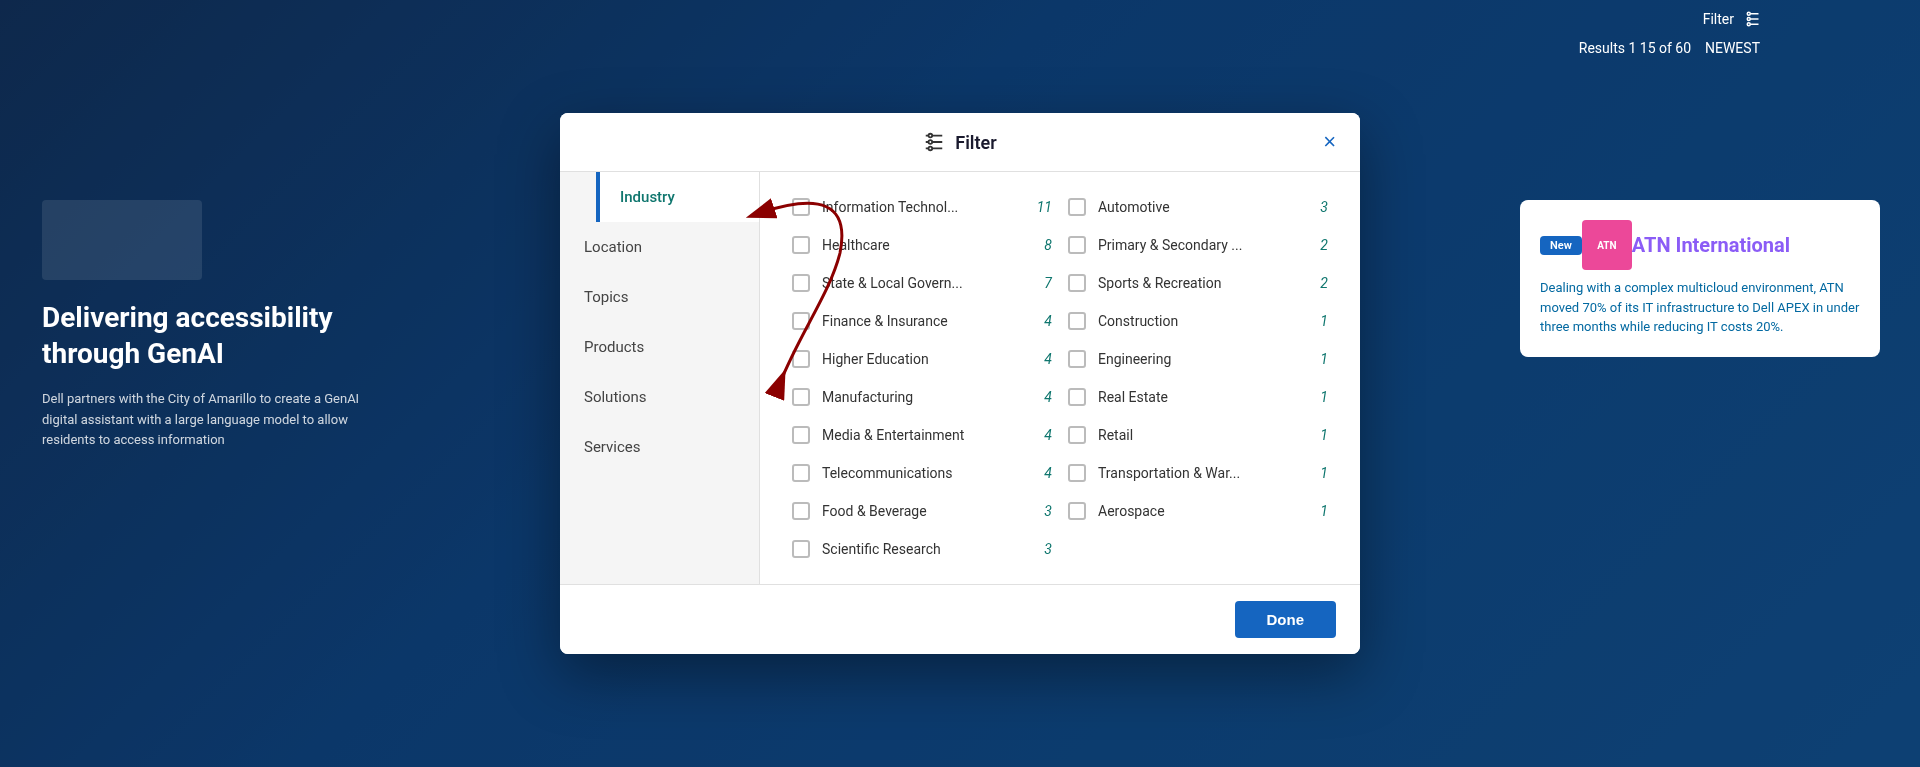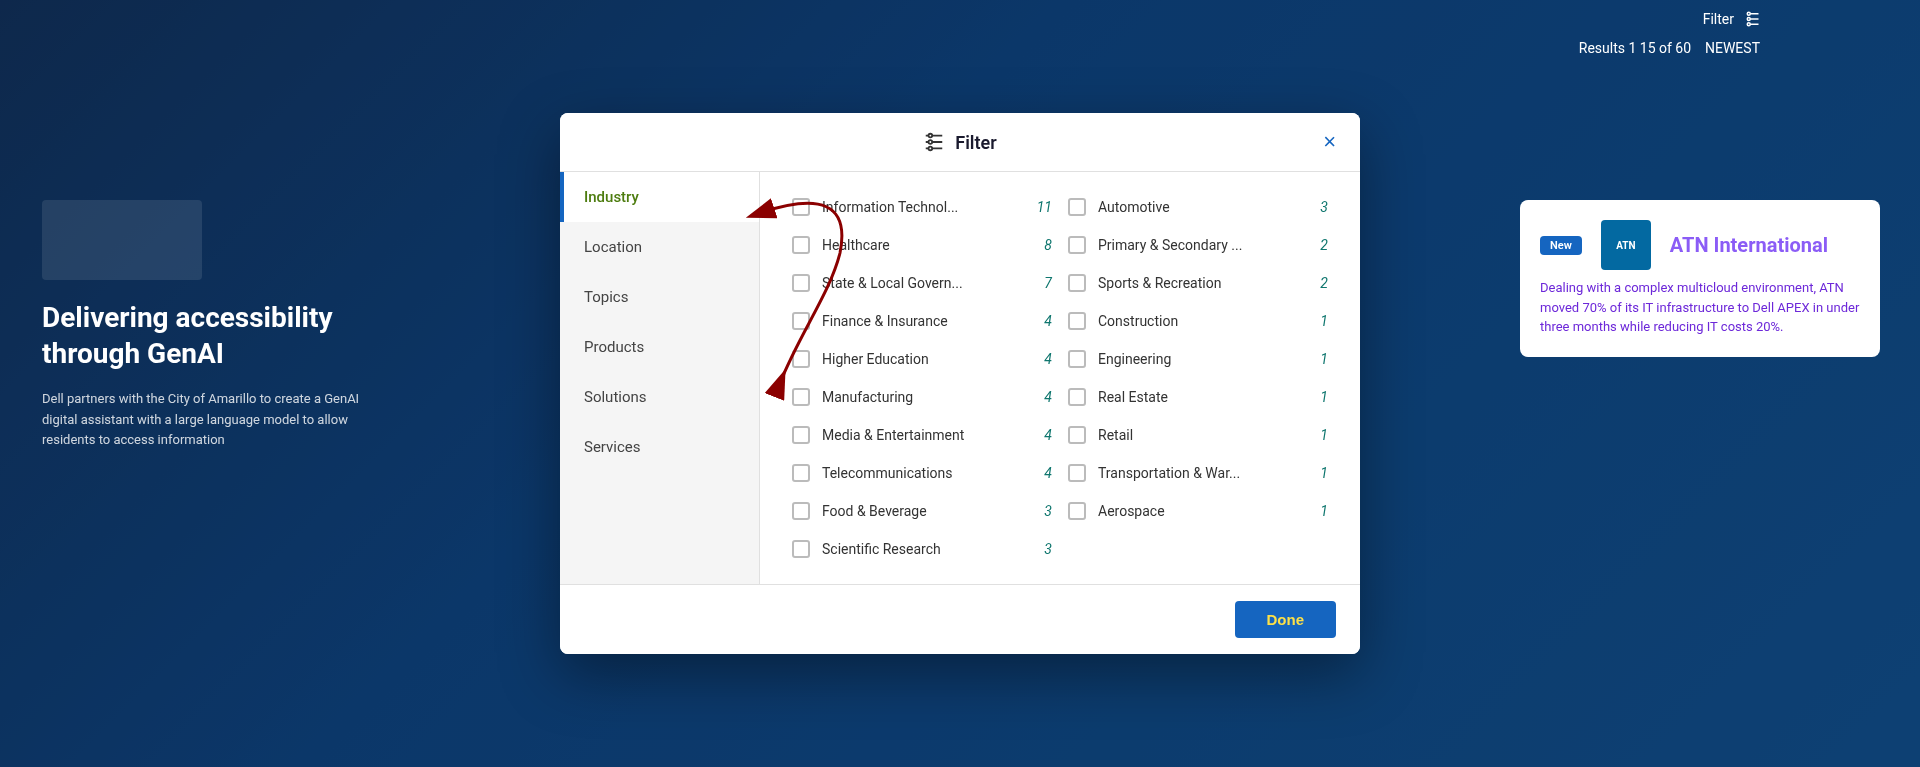--- a/index.html
+++ b/index.html
@@ -172,22 +172,23 @@
       font-size: 15px;
       color: #444;
       cursor: pointer;
       border-left: 4px solid transparent;
       transition: background 0.15s;
     }
 
     .sidebar-item.active {
       background: white;
       border-left-color: #1565c0;
-      color: #4d7c0f;
+      color: #0f766e;
       font-weight: 500;
+      margin-left: 36px;
     }
 
     
     .modal-content {
       flex: 1;
       padding: 16px 24px;
       overflow-y: auto;
       background: white;
     }
 
@@ -239,21 +240,21 @@
     .modal-footer {
       padding: 16px 24px;
       background: white;
       border-top: 1px solid #e0e0e0;
       display: flex;
       justify-content: flex-end;
     }
 
     .btn-done {
       background: #1565c0;
-      color: #fde047;
+      color: #ffffff;
       border: none;
       border-radius: 4px;
       padding: 10px 32px;
       font-size: 15px;
       font-weight: 600;
       cursor: pointer;
     }
   </style>
 </head>
 <body>
@@ -281,26 +282,26 @@
   </svg>
 </div>
 
 <div class="results-info">
   <span>Results 1 15 of 60</span>
   &nbsp;&nbsp;
   <span>NEWEST</span>
 </div>
 
 <div style="position:absolute;right:40px;top:200px;background:white;border-radius:8px;padding:20px;width:360px;">
-  <div style="display:flex;align-items:center;gap:19px;margin-bottom:8px;">
+  <div style="display:flex;align-items:center;gap:0;margin-bottom:8px;">
     <span class="new-badge">New</span>
-    <div style="width:50px;height:50px;background:#0369a1;border-radius:4px;display:flex;align-items:center;justify-content:center;color:white;font-weight:bold;font-size:10px;">ATN</div>
+    <div style="width:50px;height:50px;background:#ec4899;border-radius:4px;display:flex;align-items:center;justify-content:center;color:white;font-weight:bold;font-size:10px;">ATN</div>
     <span style="font-size:20px;font-weight:700;color:#8b5cf6;">ATN International</span>
   </div>
-  <p style="font-size:13px;color:#6d28d9;line-height:1.5;">Dealing with a complex multicloud environment, ATN moved 70% of its IT infrastructure to Dell APEX in under three months while reducing IT costs 20%.</p>
+  <p style="font-size:13px;color:#0369a1;line-height:1.5;">Dealing with a complex multicloud environment, ATN moved 70% of its IT infrastructure to Dell APEX in under three months while reducing IT costs 20%.</p>
 </div>
 
 <div class="modal-backdrop">
 
   <div class="modal">
 
     <div class="modal-header">
       <div class="modal-title-area">
         <svg width="22" height="22" viewBox="0 0 24 24" fill="none" stroke="#333" stroke-width="2">
           <circle cx="8" cy="12" r="2"></circle>

